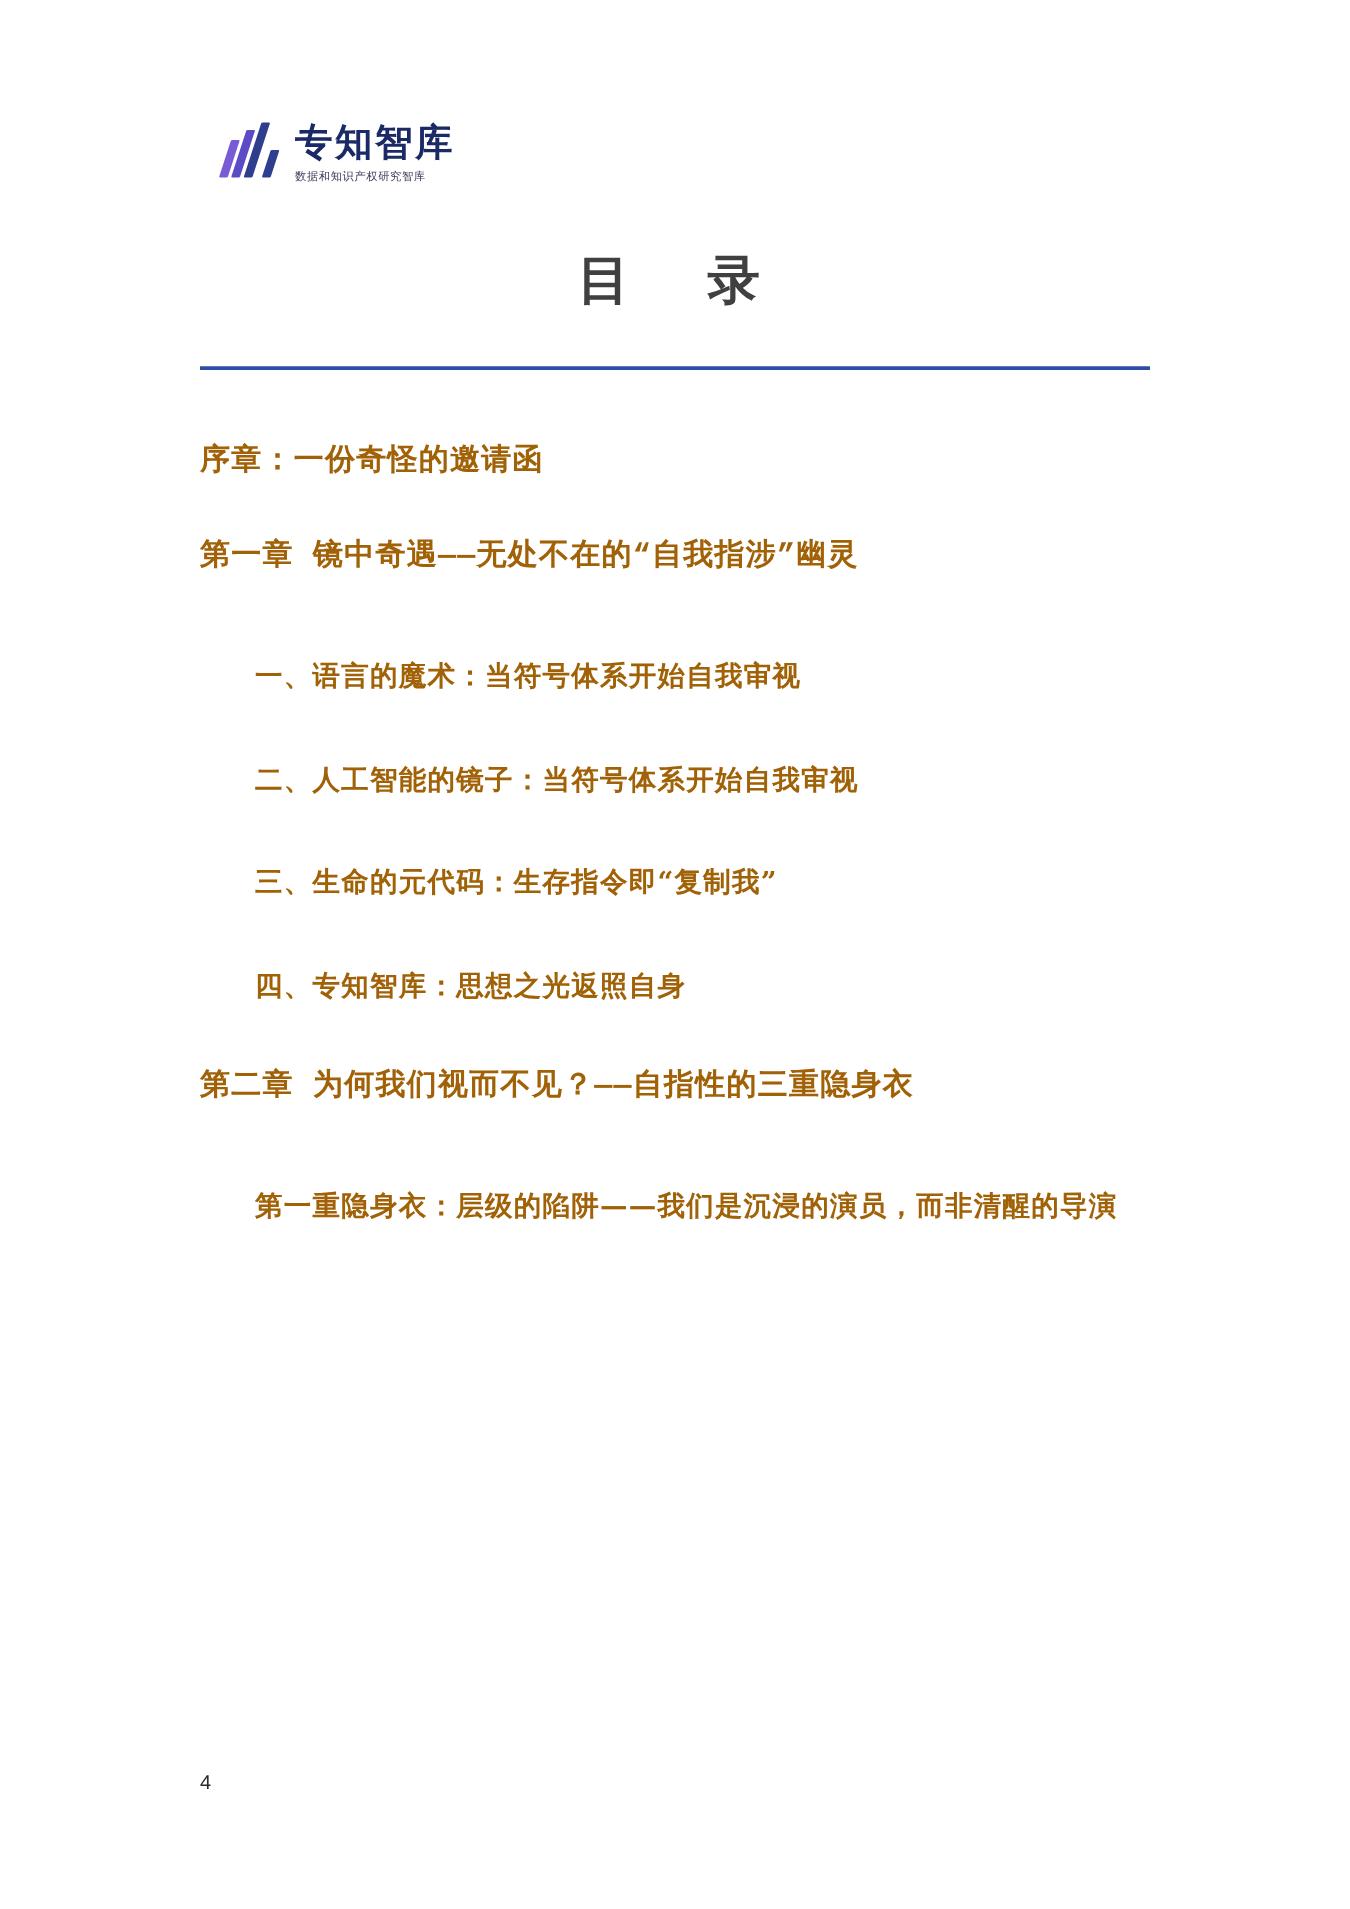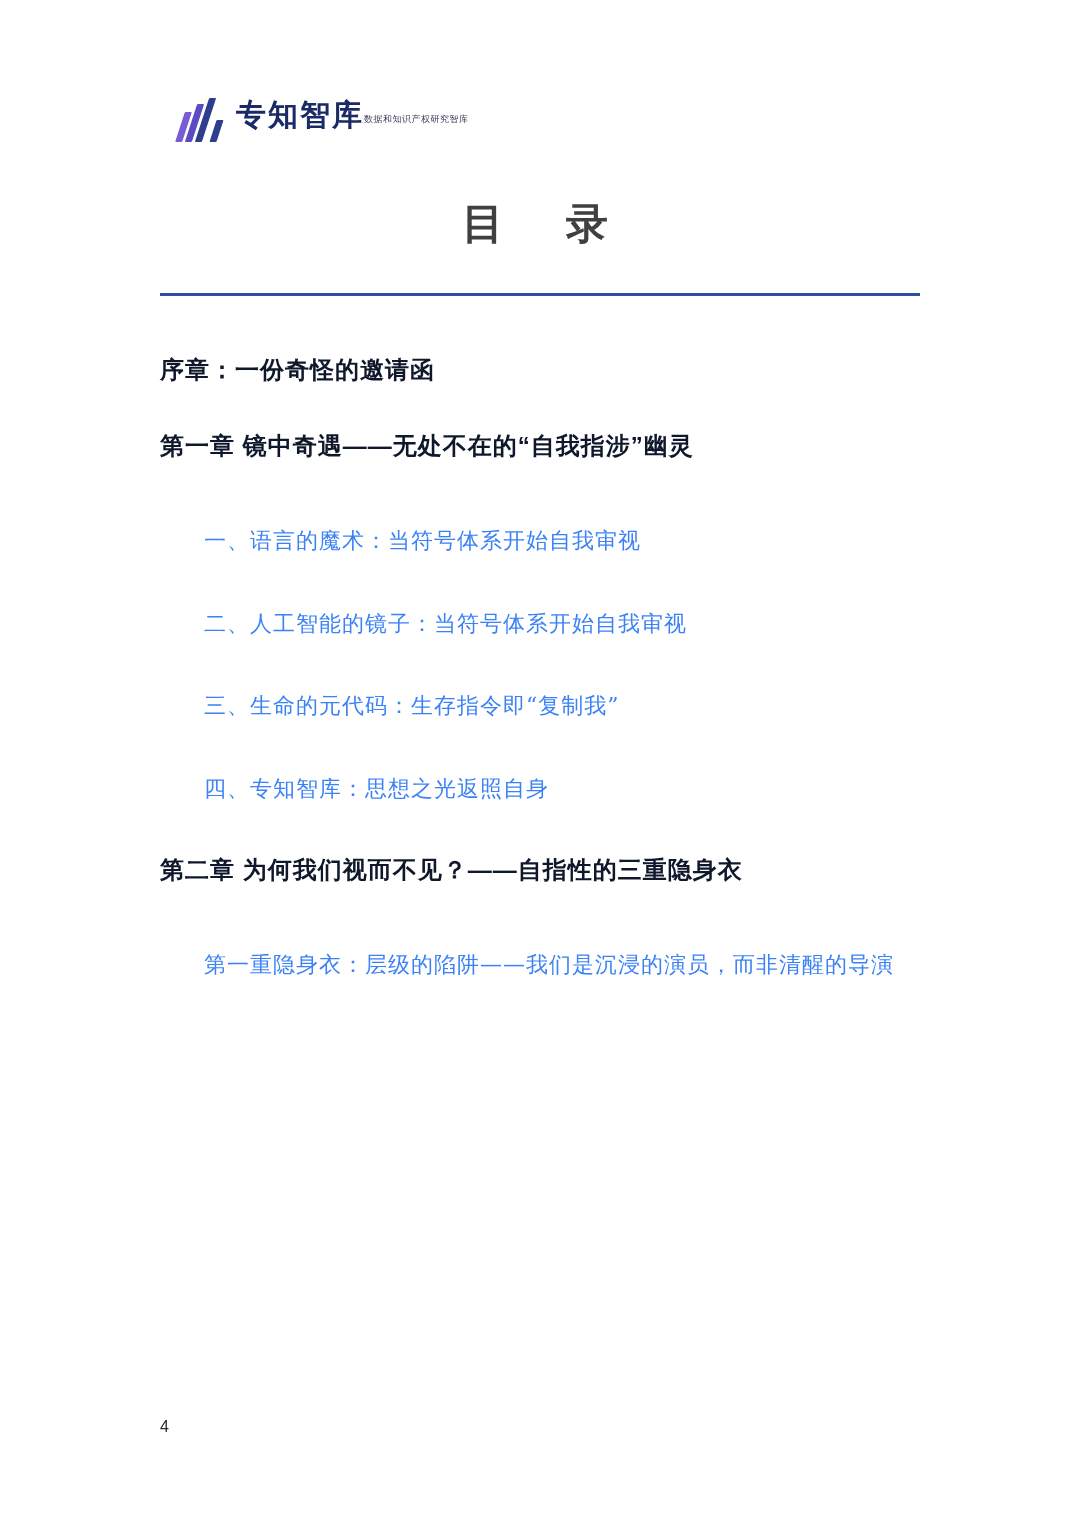--- a/index.html
+++ b/index.html
@@ -42,36 +42,36 @@
     width: 7px;
     border-radius: 1px;
     transform: skewX(-18deg);
   }
   .logo-mark .b1 { left: 4px;  height: 30px; background: #7a5bd6; }
   .logo-mark .b2 { left: 15px; height: 38px; background: #5b4bc4; }
   .logo-mark .b3 { left: 26px; height: 44px; background: #2f3d8f; }
   .logo-mark .b4 { left: 37px; height: 22px; background: #2f3d8f; }
   .logo-text-wrap {
     display: flex;
-    flex-direction: row;
+    flex-direction: column;
     justify-content: center;
     padding-top: 2px;
   }
   .logo-title {
     font-size: 30px;
     font-weight: bold;
     color: #1b2a66;
     letter-spacing: 2px;
     line-height: 1.1;
   }
   .logo-sub {
     font-size: 9px;
     color: #3a3a5a;
     letter-spacing: 0.5px;
-    margin-top: 15px;
+    margin-top: 4px;
   }
 
   
   .doc-title {
     position: absolute;
     left: 0;
     right: 0;
     top: 196px;
     text-align: center;
     font-size: 42px;
@@ -91,33 +91,34 @@
   
   .toc {
     position: absolute;
     left: 160px;
     right: 150px;
     top: 352px;
   }
   .entry-chapter {
     font-size: 24px;
     font-weight: bold;
-    color: #0f172a;
+    color: #a16207;
     letter-spacing: 1px;
     line-height: 1.5;
     margin-bottom: 40px;
-    font-family: Liberation Sans, sans-serif;
+    font-family: Liberation Mono, monospace;
   }
   .entry-sub {
     font-size: 22px;
-    color: #3b82f6;
+    color: #a16207;
     line-height: 1.75;
     letter-spacing: 1px;
     margin: 0 0 44px 44px;
     font-family: "DejaVu Serif", "Liberation Serif", serif;
+    font-weight: bold;
   }
   .entry-sub.wrap {
     margin-bottom: 36px;
   }
   .gap-lg { height: 18px; }
 
   
   .page-number {
     position: absolute;
     left: 160px;

